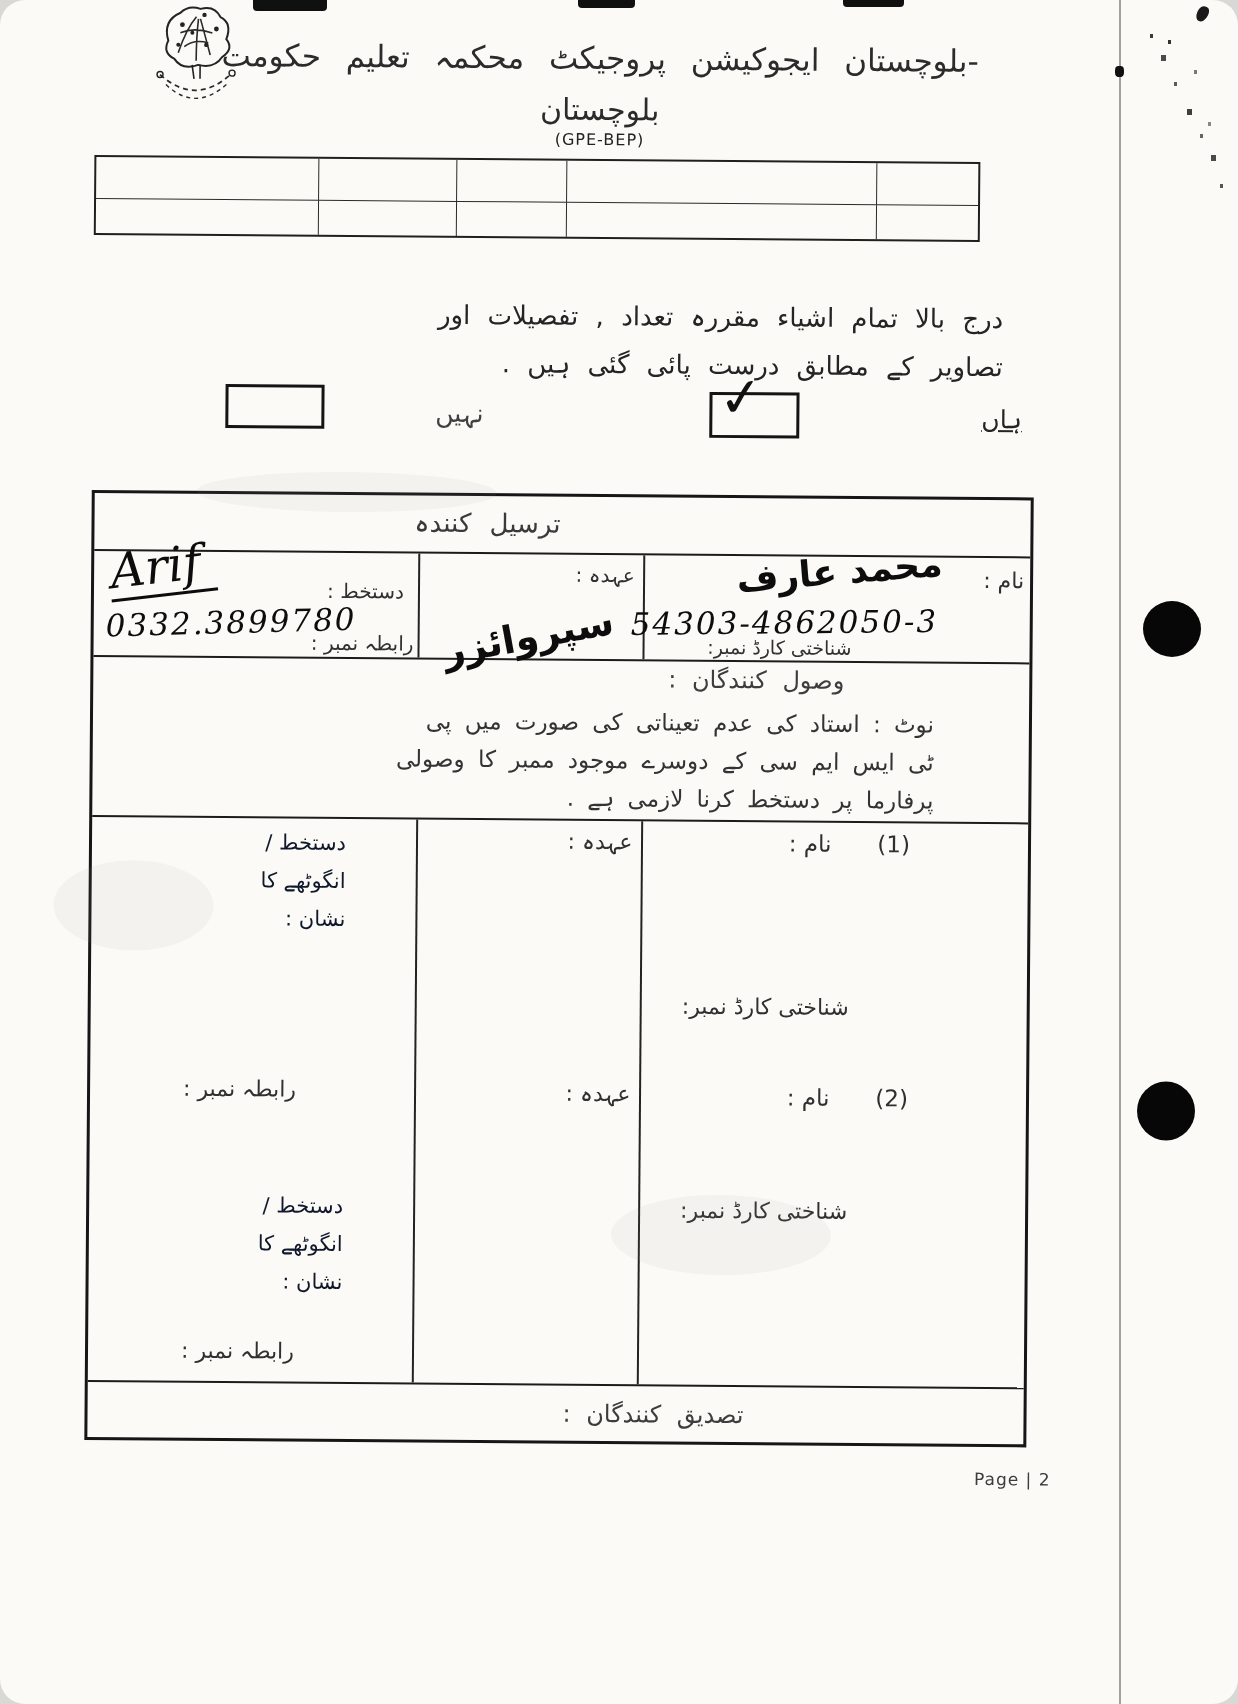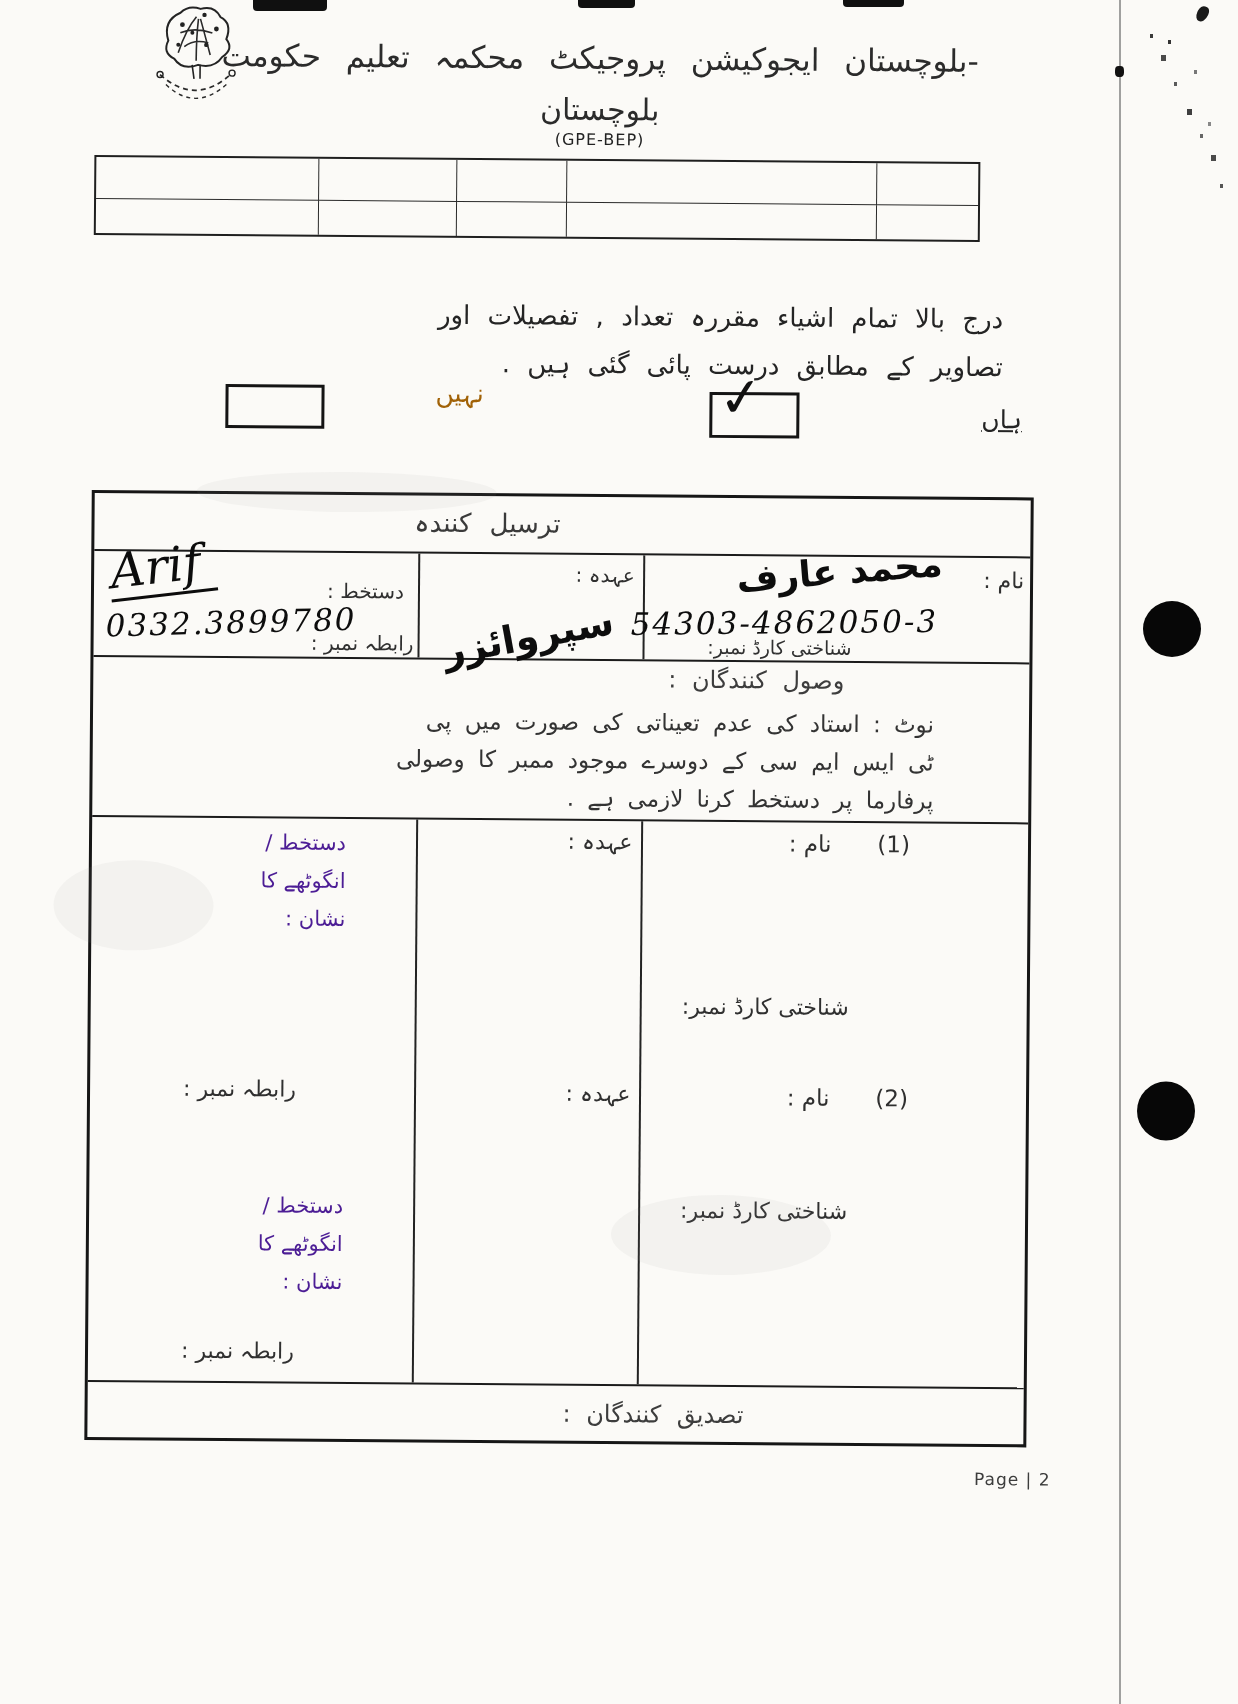--- a/index.html
+++ b/index.html
@@ -1,19 +1,19 @@
 <!DOCTYPE html>
 <html><head>
 <meta charset="utf-8">
 <style>
   html,body{margin:0;padding:0;background:#d8d8d4;}
   .sheet{
     position:relative;width:1238px;height:1704px;margin:0 auto;
     background:#fbfaf7;overflow:hidden;
-    font-family:"DejaVu Sans",sans-serif;color:#2e2e2e;
+    font-family:"DejaVu Sans",sans-serif;color:#2e2e2e;border-radius:25px;
   }
   .scan-content{position:absolute;inset:0;transform:rotate(0.45deg);transform-origin:90px 80px;}
   .urdu{direction:rtl;unicode-bidi:plaintext;}
   
   .logo{position:absolute;left:148px;top:2px;width:96px;height:114px;}
   .org-line1{position:absolute;left:160px;top:36px;width:880px;text-align:center;
     font-size:31px;word-spacing:15px;color:#2b2b2b;}
   .org-line2{position:absolute;left:160px;top:88px;width:880px;text-align:center;
     font-size:30px;color:#2b2b2b;}
   .org-acronym{position:absolute;left:160px;top:126px;width:880px;text-align:center;
@@ -23,21 +23,21 @@
     border:2px solid #1f1f1f;display:grid;
     grid-template-columns:25.3% 15.6% 12.5% 35.2% 11.4%;
     grid-template-rows:55% 45%;}
   .inv-cell{border-right:1.5px solid #2a2a2a;border-bottom:1.5px solid #2a2a2a;}
   .inv-cell.last-col{border-right:none;}
   .inv-cell.last-row{border-bottom:none;}
   
   .confirm-par{position:absolute;left:205px;top:288px;width:800px;text-align:right;
     font-size:26px;line-height:48px;word-spacing:9px;color:#242424;}
   .yes-label{position:absolute;left:984px;top:398px;font-size:25px;color:#242424;text-decoration:underline;}
-  .no-label{position:absolute;left:438px;top:376px;font-size:25px;color:#a16207;}
+  .no-label{position:absolute;left:438px;top:396px;font-size:25px;color:#404040;}
   .check-box{position:absolute;left:712px;top:387px;width:84px;height:40px;border:3px solid #141414;}
   .check-mark{position:absolute;left:6px;top:-24px;font-size:54px;font-weight:bold;color:#111;
     transform:rotate(-6deg);line-height:1;}
   .empty-box{position:absolute;left:228px;top:383px;width:93px;height:38px;border:3px solid #141414;}
   
   .main-table{position:absolute;left:95px;top:490px;width:942px;height:950px;
     border:3px solid #161616;display:flex;flex-direction:column;box-sizing:border-box;}
   .mt-header{height:56px;border-bottom:2px solid #1b1b1b;position:relative;flex:none;}
   .mt-title{position:absolute;right:470px;top:12px;font-size:26px;word-spacing:10px;color:#3a3a3a;}
   .trow{display:flex;direction:rtl;flex:none;}
@@ -67,21 +67,21 @@
   .sender-row .contact-label{position:absolute;right:4px;bottom:2px;}
   
   .recip-head{height:158px;border-bottom:2px solid #1b1b1b;position:relative;flex:none;}
   .recip-title{position:absolute;right:185px;top:4px;font-size:24px;word-spacing:8px;color:#3d3d3d;}
   .recip-note{position:absolute;right:95px;top:42px;text-align:right;font-size:23px;
     line-height:38px;word-spacing:6px;color:#333;}
   
   .rows-block{height:563px;border-bottom:2px solid #1b1b1b;}
   .rb-item{position:absolute;}
   .rb-name-line{display:flex;direction:rtl;gap:46px;font-size:23px;color:#2f2f2f;}
-  .rb-sign{text-align:right;font-size:21px;line-height:38px;color:#4c1d95;}
+  .rb-sign{text-align:right;font-size:21px;line-height:38px;color:#0f172a;}
   
   .mt-footer{flex:1;position:relative;}
   .verif-title{position:absolute;right:280px;top:14px;font-size:24px;word-spacing:8px;color:#3d3d3d;}
   
   .page-label{position:absolute;left:985px;top:1462px;font-size:17px;color:#3d3d3d;letter-spacing:1px;text-align:right;}
   
   .scan-vline{position:absolute;left:1119px;top:0;width:2px;height:1704px;background:#8f8f8f;opacity:.85;}
   .vline-dot{position:absolute;left:1115px;top:66px;width:9px;height:11px;background:#111;border-radius:40%;}
   .hole{position:absolute;width:58px;height:56px;background:#070707;border-radius:50%;}
   .hole-1{left:1143px;top:601px;}

